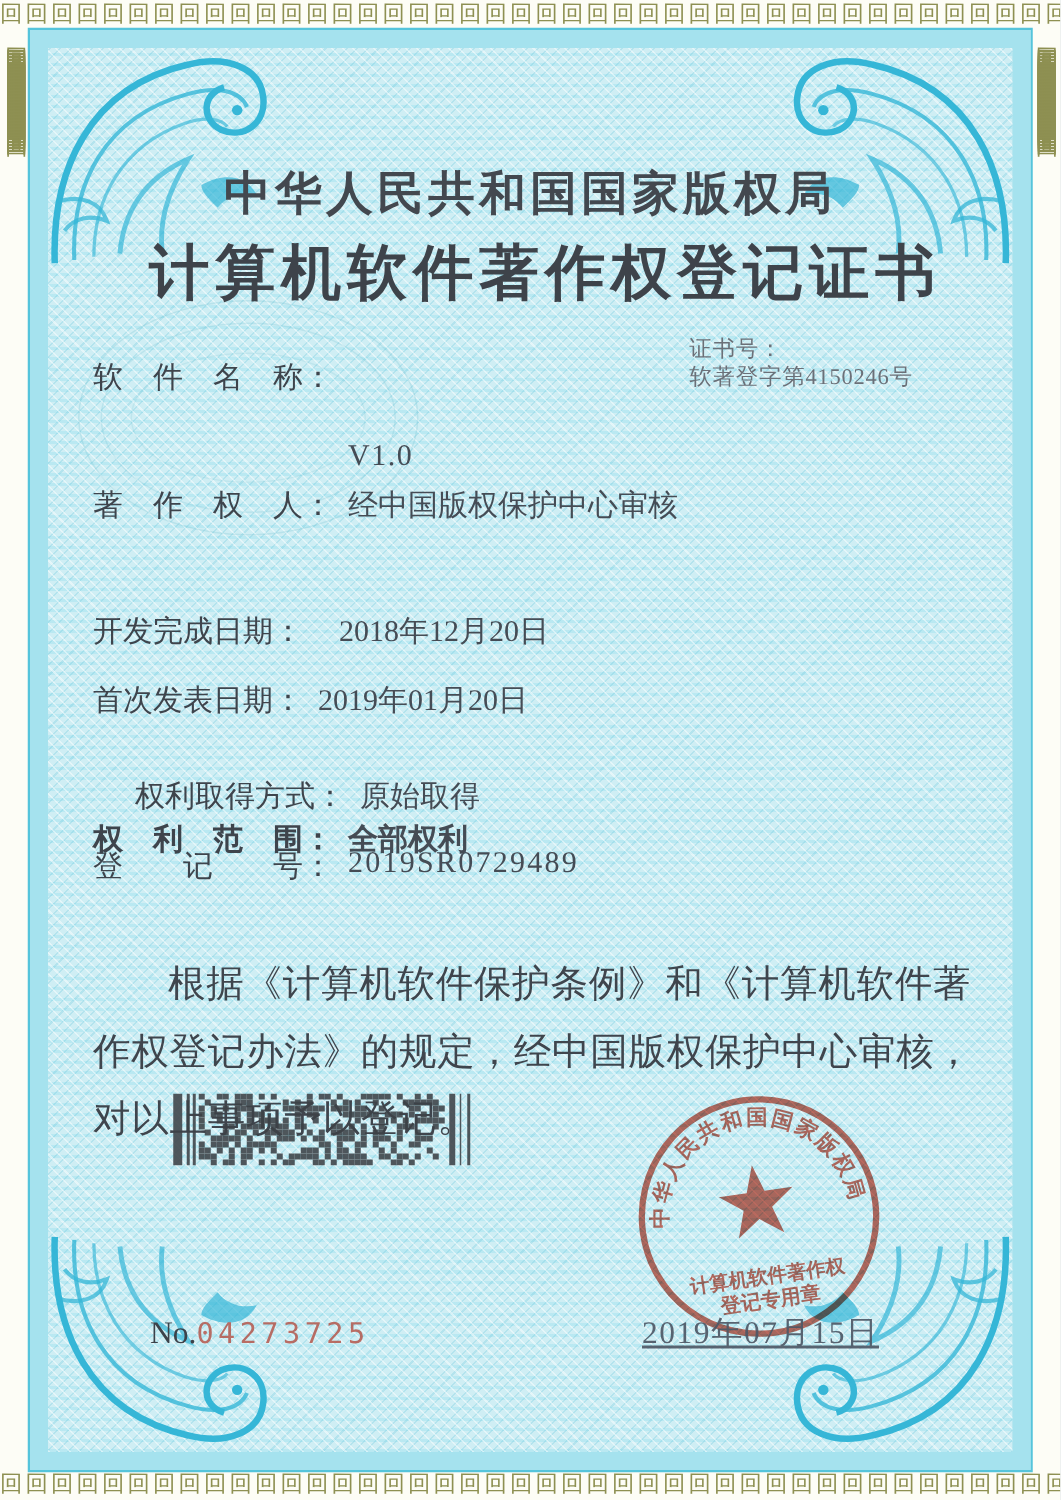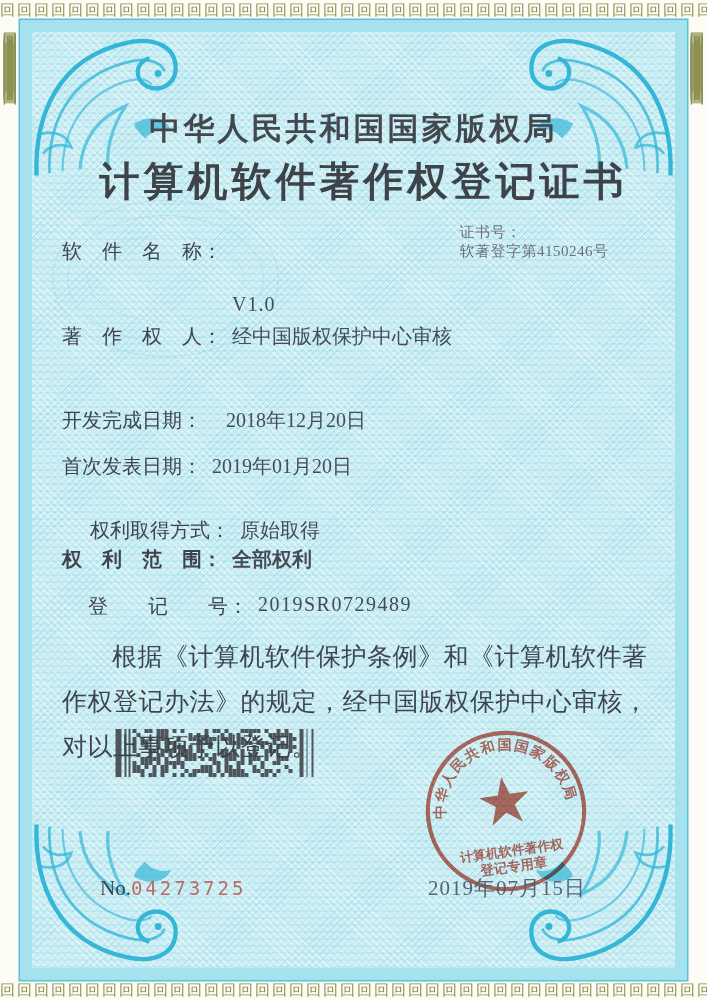--- a/index.html
+++ b/index.html
@@ -54,30 +54,30 @@
   .row{position:absolute;display:flex;font-size:20px;color:#3e444c;}
   .row .lbl{white-space:pre;flex:0 0 auto;}
   .row .val{margin-left:10px;color:#454c55;white-space:pre;}
   .row .val .l2{display:block;margin-top:9px;letter-spacing:1px;}
   .r-name{top:206px;}
   .r-holder{top:291px;}
   .r-dev{top:375px;gap:14px;}
   .r-pub{top:421px;}
   .r-acq{top:485px;padding-left:28px;}
   .r-scope{top:514px;font-weight:bold;}
-  .r-reg{top:561px;margin-left:26px;}
+  .r-reg{top:532px;}
   .r-reg .val{letter-spacing:1.5px;}
   .statement{position:absolute;left:30px;top:602px;width:600px;
     font-size:25px;line-height:45px;color:#3f454d;text-indent:2em;letter-spacing:.5px;}
   
   .barcode{position:absolute;left:82px;top:697px;width:205px;height:48px;opacity:.88;}
   
   .seal{position:absolute;left:390px;top:695px;width:168px;height:168px;
     transform:rotate(-8deg);opacity:.88;mix-blend-mode:multiply;}
-  .seal-date{position:absolute;left:396px;top:842px;font-size:21px;color:#4e5866;letter-spacing:1px;opacity:.92;}
+  .seal-date{position:absolute;left:396px;top:842px;font-size:21px;color:#4e5866;letter-spacing:1px;opacity:.92;text-decoration:underline;}
   
   .serial{position:absolute;left:68px;top:844px;font-size:21px;color:#3c424a;}
   .serial .num{color:#b4574c;letter-spacing:3px;font-family:"DejaVu Sans Mono","Liberation Mono",monospace;font-size:19px;opacity:.85;}
 </style>
 </head>
 <body>
 
 <div class="certificate">
 
   <div class="key key-top">回回回回回回回回回回回回回回回回回回回回回回回回回回回回回回回回回回回回回回回回回回回回回回回回回回回回回回回回回回回回</div>

